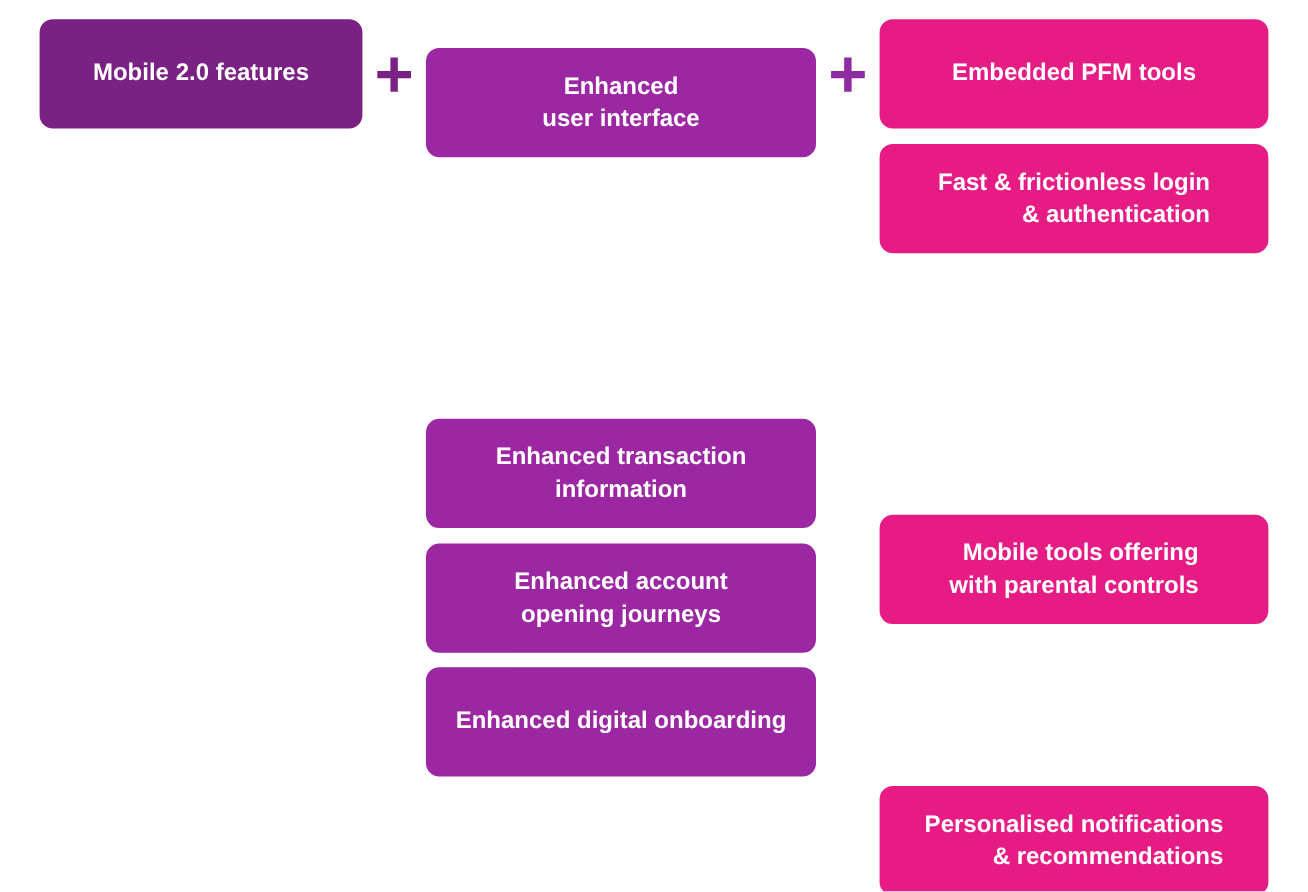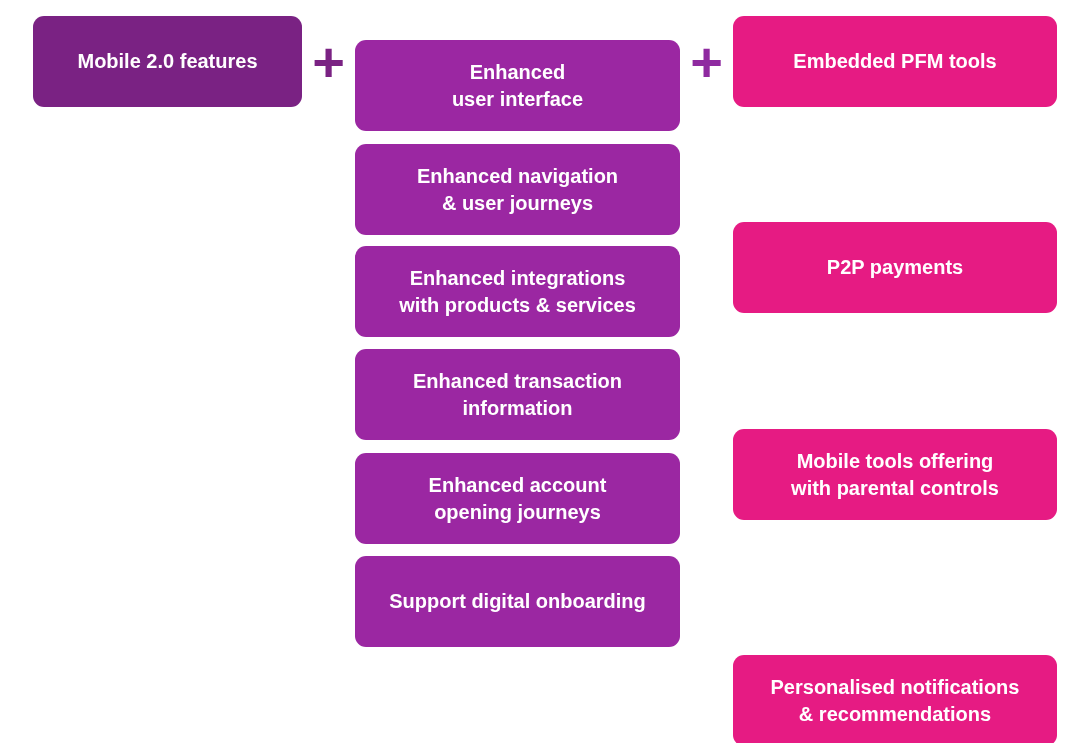--- a/index.html
+++ b/index.html
@@ -26,21 +26,21 @@
     color: #ffffff;
     font-weight: bold;
     font-size: 20px;
     line-height: 27px;
     white-space: pre-line;
     padding: 0 14px;
     box-sizing: border-box;
   }
   .box.dark-purple { background: #7a2283; }
   .box.purple      { background: #9b27a2; margin-top: 24px; }
-  .box.pink        { background: #e61b83; }
+  .box.pink        { background: #e61b83; text-align: right; }
 
   .col-left   { left: 33px;  width: 269px; }
   .col-mid    { left: 355px; width: 325px; }
   .col-right  { left: 733px; width: 324px; }
 
   .row-0 { top: 16px; }
   .row-1 { top: 120px; }
   .row-2 { top: 222px; }
   .row-3 { top: 325px; }
   .row-4 { top: 429px; }
@@ -65,32 +65,29 @@
 <body>
 
 <div class="canvas">
 
   <div class="box dark-purple col-left row-0">Mobile 2.0 features</div>
 
   <div class="plus plus-1">+</div>
 
   <div class="box purple col-mid row-0">Enhanced
 user interface</div>
-  <div class="box purple col-mid row-1">Enhanced navigation
-&amp; user journeys</div>
-  <div class="box purple col-mid row-2">Enhanced integrations
-with products &amp; services</div>
   <div class="box purple col-mid row-4">Enhanced account
 opening journeys</div>
   <div class="box purple col-mid row-3">Enhanced transaction
 information</div>
-  <div class="box purple col-mid row-5">Support digital onboarding</div>
+  <div class="box purple col-mid row-5">Enhanced digital onboarding</div>
 
   <div class="plus plus-2">+</div>
 
   <div class="box pink col-right row-0">Embedded PFM tools</div>
-  <div class="box pink col-right row-2">P2P payments</div>
+  <div class="box pink col-right row-1">Fast &amp; frictionless login
+&amp; authentication</div>
   <div class="box pink col-right row-4">Mobile tools offering
 with parental controls</div>
   <div class="box pink col-right row-6">Personalised notifications
 &amp; recommendations</div>
 
 </div>
 
 </body></html>

